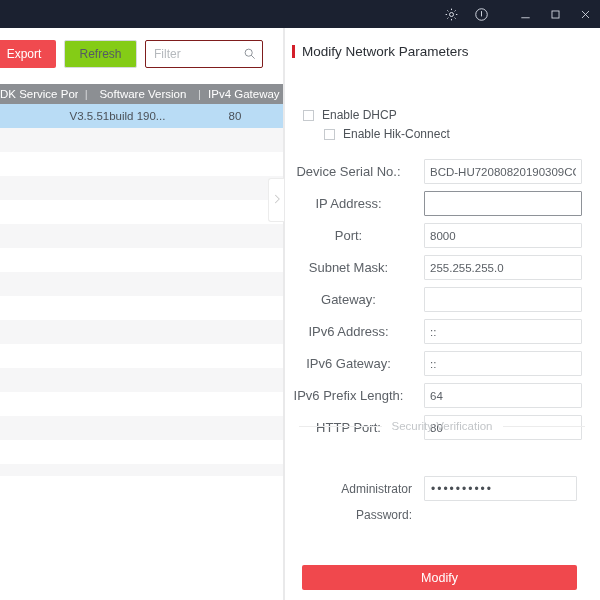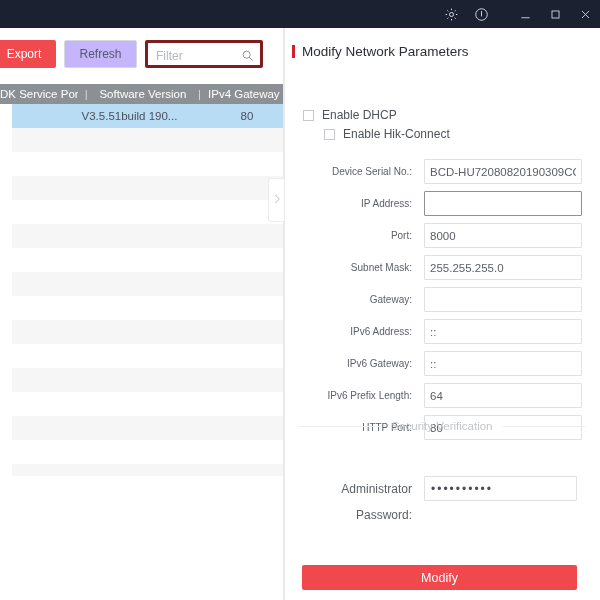--- a/index.html
+++ b/index.html
@@ -61,35 +61,35 @@
     border-radius: 2px;
     font-size: 12px;
     font-family: "Liberation Sans", sans-serif;
     cursor: pointer;
     padding: 0;
   }
   .btn-refresh {
     position: absolute;
     left: 64px; top: 0;
     width: 73px; height: 28px;
-    background: #c4b5fd;
+    background: #84cc16;
     color: #555b63;
     border: 1px solid #d7dadd;
     border-radius: 2px;
     font-size: 12px;
     font-family: "Liberation Sans", sans-serif;
     cursor: pointer;
     padding: 0;
   }
   .filter-box {
     position: absolute;
     left: 145px; top: 0;
     width: 118px; height: 28px;
     background: #ffffff;
-    border: 3px solid #7f1d1d;
+    border: 1px solid #7f1d1d;
     border-radius: 2px;
     box-sizing: border-box;
   }
   .filter-input {
     position: absolute;
     left: 8px; top: 0;
     width: 82px; height: 26px;
     border: none; outline: none;
     background: transparent;
     font-size: 12px;
@@ -126,21 +126,21 @@
     display: inline-block;
     line-height: 20px;
     vertical-align: top;
     color: #d6d8da;
     width: 10px;
     text-align: center;
   }
 
   .table-body {
     position: absolute;
-    left: 12px; top: 76px;
+    left: 0; top: 76px;
     width: 283px; height: 482px;
     overflow: hidden;
   }
   .trow {
     position: relative;
     height: 24px;
     width: 283px;
     font-size: 11.5px;
     color: #4b5158;
     white-space: nowrap;
@@ -258,22 +258,22 @@
   .frow {
     position: relative;
     height: 28px;
     margin-bottom: 4px;
   }
   .flabel {
     position: absolute;
     left: 0; top: 0;
     width: 133px;
     line-height: 28px;
-    text-align: right;
-    font-size: 10px;
+    text-align: center;
+    font-size: 13px;
     color: #5c6167;
     padding-right: 6px;
     box-sizing: border-box;
   }
   .finput {
     position: absolute;
     left: 139px; top: 1px;
     width: 158px; height: 25px;
     background: #ffffff;
     border: 1px solid #dfe1e3;

